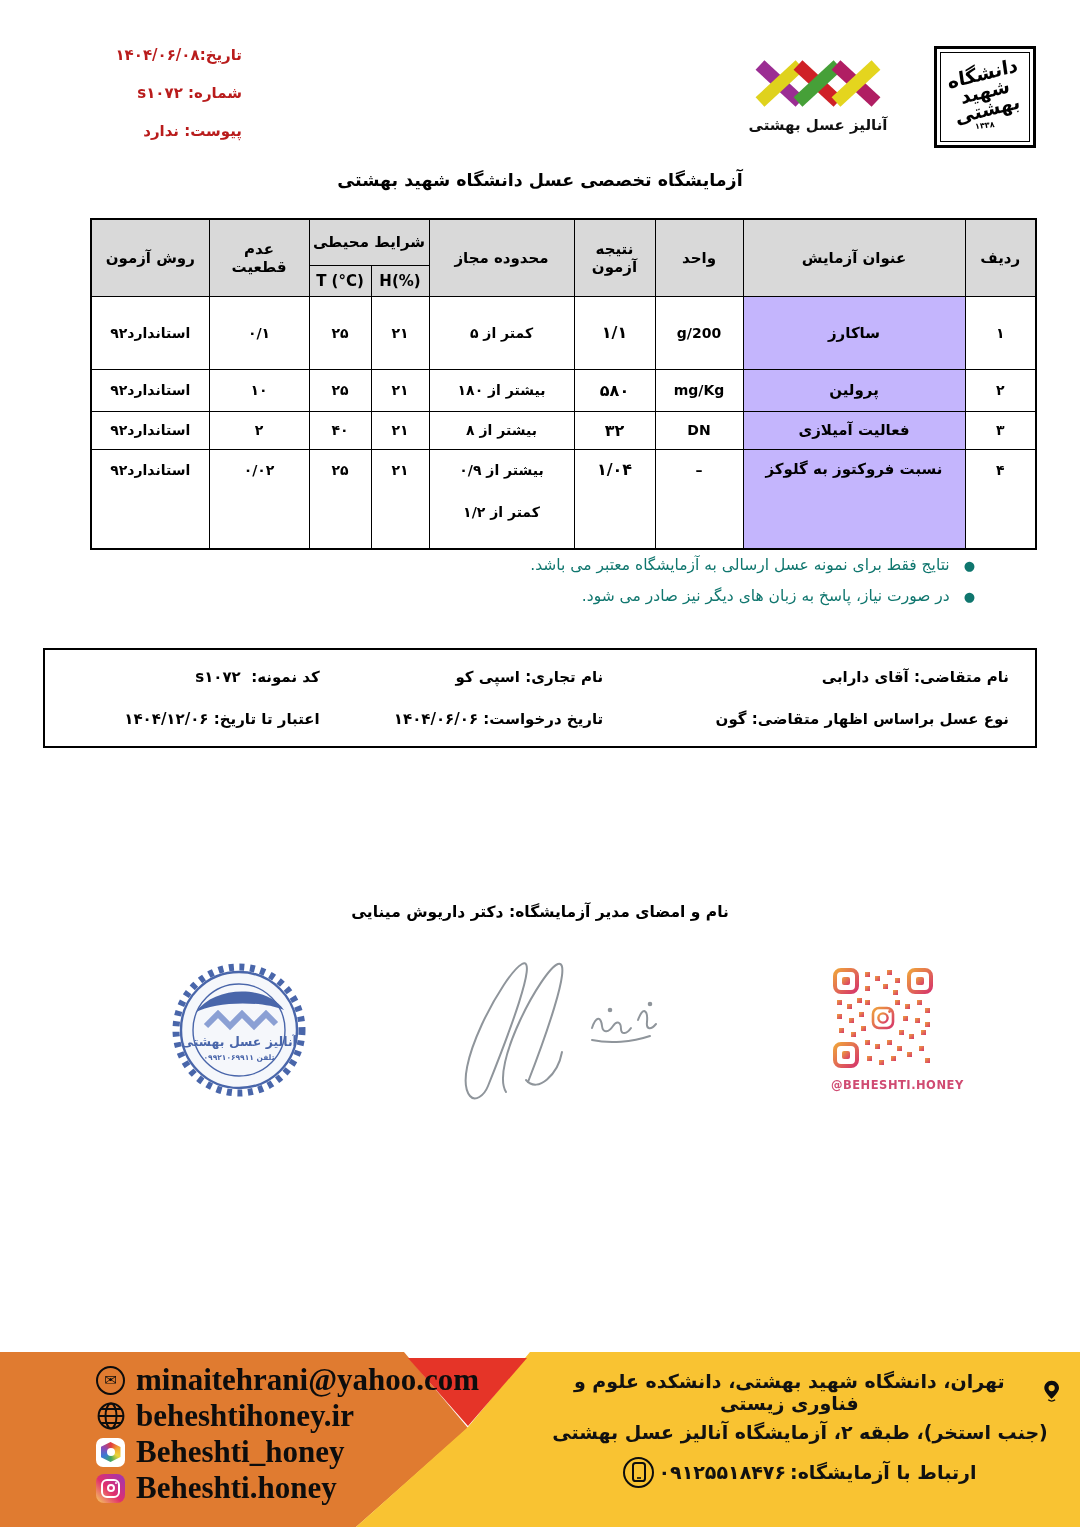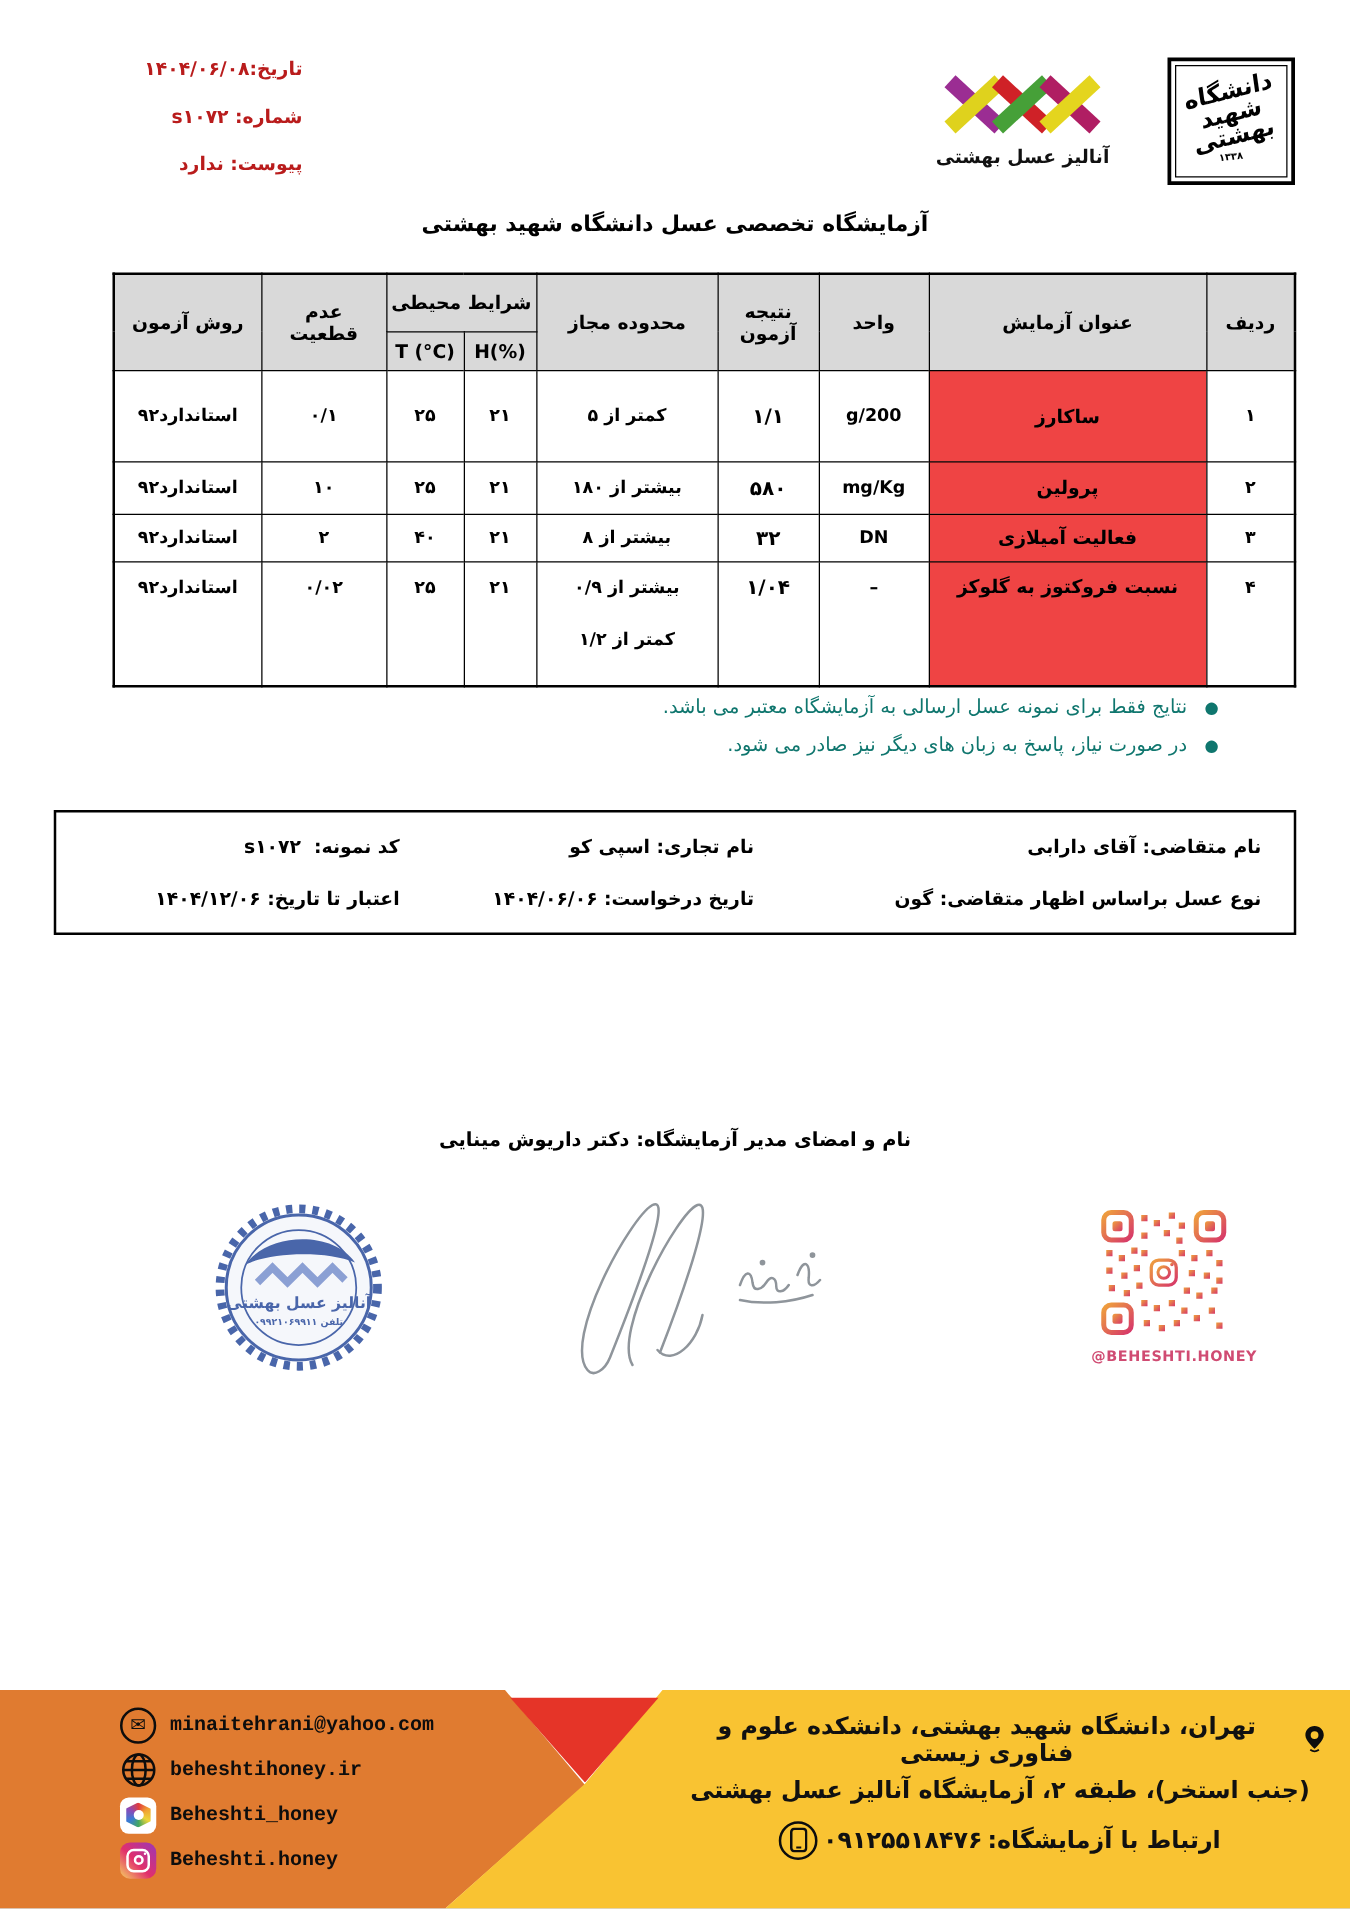--- a/index.html
+++ b/index.html
@@ -36,21 +36,21 @@
     position:absolute; top:218px; right:43px; width:945px;
     border-collapse:collapse; direction:rtl; table-layout:fixed;
   }
   table.results th, table.results td {
     border:1.6px solid #000; text-align:center; vertical-align:middle;
     font-weight:bold; color:#000; padding:2px 3px;
   }
   table.results { border:2.5px solid #000; }
   table.results th { background:#d9d9d9; font-size:15px; }
   table.results td { font-size:14px; background:#fff; }
-  table.results td.test-name { background:#ef4444; font-size:15px; }
+  table.results td.test-name { background:#c4b5fd; font-size:15px; }
   table.results td.result-val { font-size:16px; }
   table.results td.ltr, table.results th.ltr { direction:ltr; }
   .range-two span { display:block; }
   .range-two span + span { margin-top:26px; }
   
   .notes { position:absolute; top:556px; right:105px; width:640px; direction:rtl; }
   .note-line { font-size:15.5px; color:#0f766e; margin-bottom:13px; text-align:right; }
   .note-line .dot { font-size:13px; margin-left:14px; }
   
   .info-box {
@@ -61,41 +61,41 @@
   }
   .info-cell { font-size:15px; font-weight:bold; color:#000; white-space:nowrap; text-align:right; }
   .info-cell.c2 { padding-right:40px; }
   .info-cell.c3 { padding-right:14px; }
   
   .director-line { position:absolute; top:903px; left:0; width:100%; text-align:center;
     font-size:15.5px; font-weight:bold; color:#000; }
   
   .stamp { position:absolute; top:960px; left:148px; width:182px; height:142px; opacity:.88; }
   .signature { position:absolute; top:948px; left:442px; width:255px; height:165px; }
-  .qr-block { position:absolute; top:966px; left:873px; width:110px; text-align:right; direction:ltr; }
+  .qr-block { position:absolute; top:966px; left:831px; width:110px; text-align:left; direction:ltr; }
   .qr-caption { font-size:11.5px; font-weight:bold; letter-spacing:.5px; color:#d04b72;
     margin-top:4px; font-family:"DejaVu Sans", sans-serif; }
   
   .footer { position:absolute; left:0; bottom:0; width:1080px; height:175px; direction:ltr; }
   .footer .orange {
     position:absolute; inset:0; background:#e07b30;
     clip-path:polygon(0 0, 404px 0, 468px 76px, 356px 175px, 0 175px);
   }
   .footer .yellow {
     position:absolute; inset:0; background:#f9c332;
     clip-path:polygon(530px 0, 1080px 0, 1080px 175px, 356px 175px, 468px 75px);
   }
   .footer .red-tri {
     position:absolute; inset:0; background:#e53428;
     clip-path:polygon(408px 6px, 527px 6px, 468px 74px);
   }
   .contact-list { position:absolute; top:10px; left:95px; width:420px; direction:ltr; }
   .contact-row { display:flex; align-items:center; height:36px; }
   .contact-icon { width:31px; height:31px; flex:0 0 31px; display:flex; align-items:center; justify-content:center; }
-  .contact-text { font-family:Liberation Mono, monospace; font-weight:bold; font-size:16px; color:#0d0d0d; margin-left:10px; }
+  .contact-text { font-family:Liberation Serif, serif; font-weight:bold; font-size:31px; color:#0d0d0d; margin-left:10px; }
   .env-circle { width:29px; height:29px; border:2.6px solid #0d0d0d; border-radius:50%;
     display:flex; align-items:center; justify-content:center; font-size:15px; color:#0d0d0d; background:transparent; }
   .app-cube { width:29px; height:29px; background:#fff; border-radius:7px; display:flex; align-items:center; justify-content:center; }
   .app-cube .hex { width:20px; height:20px; border-radius:3px;
     background:conic-gradient(#e23c3c,#f0a432,#ecd53a,#42a85f,#3a7bd5,#8a4bb8,#e23c3c);
     clip-path:polygon(50% 0,100% 25%,100% 75%,50% 100%,0 75%,0 25%); position:relative; }
   .app-cube .hex::after { content:""; position:absolute; inset:6px; background:#fff; border-radius:50%; }
   .insta-icon { width:29px; height:29px; border-radius:8px;
     background:linear-gradient(45deg,#f7d060 0%,#e1306c 45%,#9b36b7 100%);
     display:flex; align-items:center; justify-content:center; }

